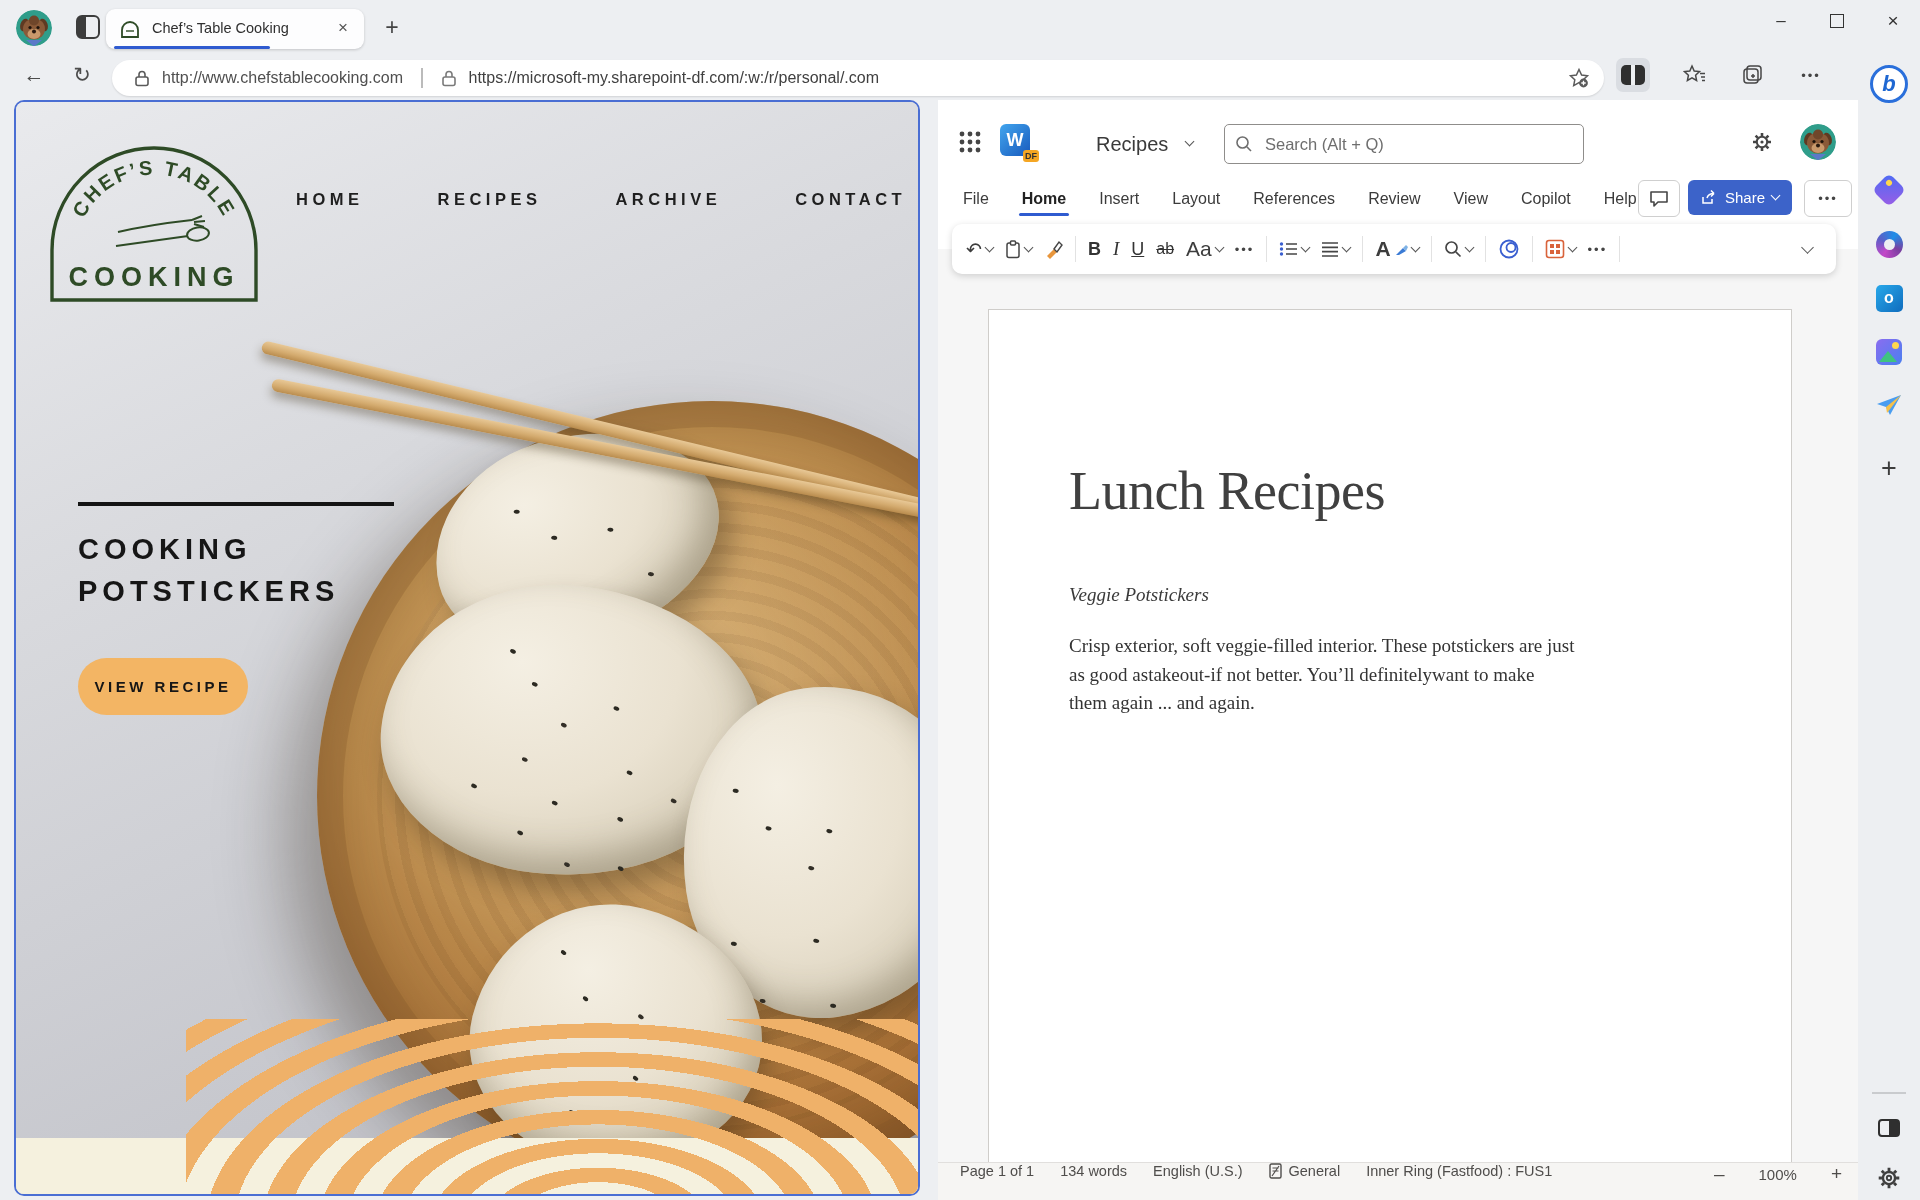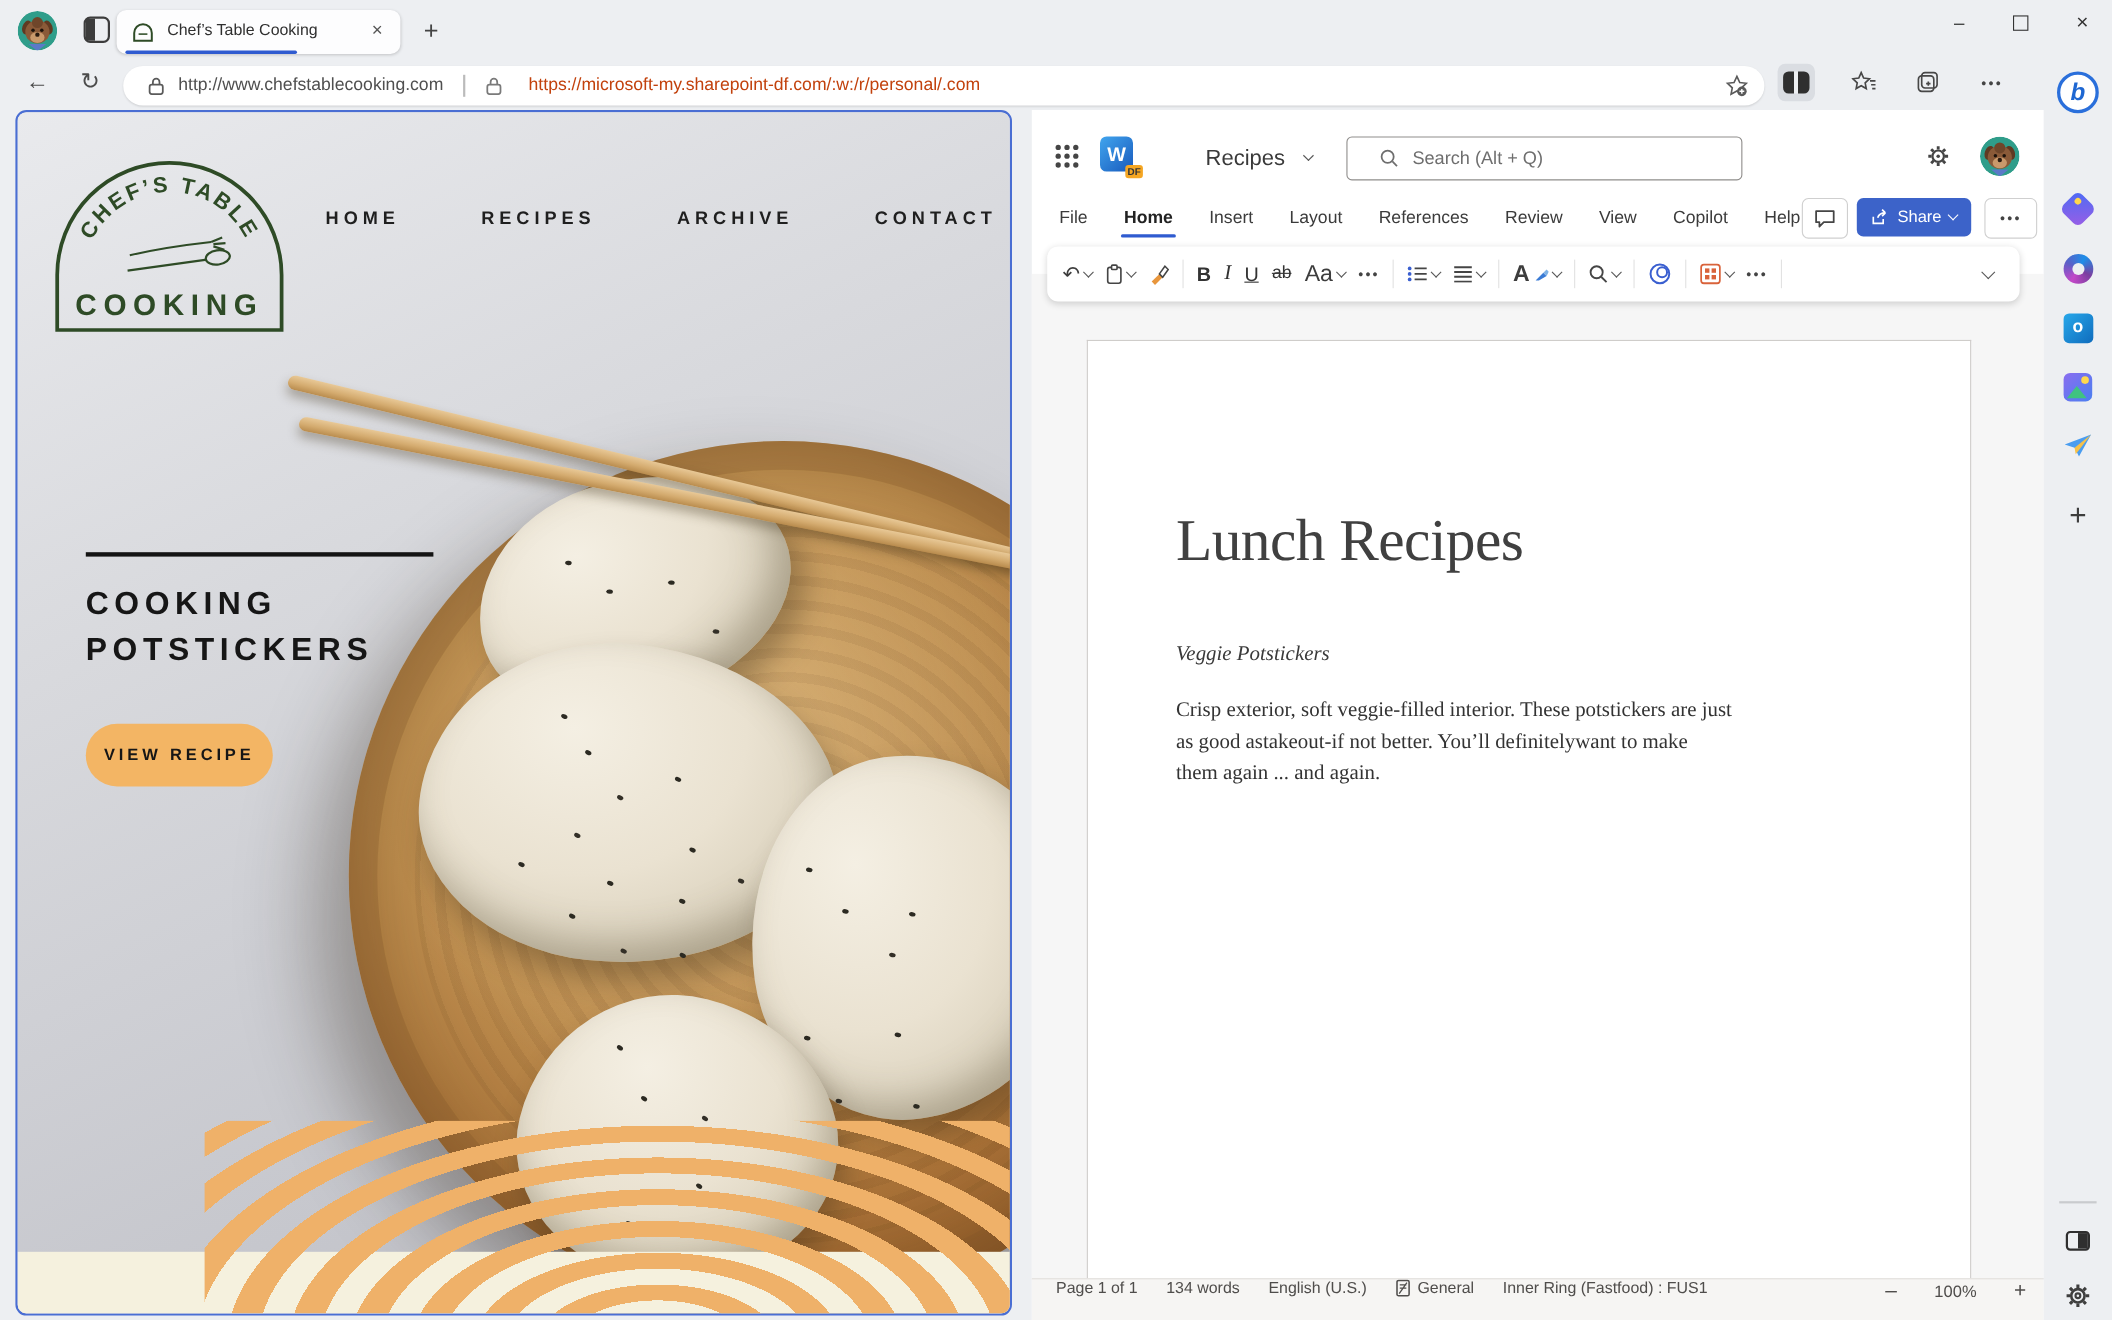--- a/index.html
+++ b/index.html
@@ -72,21 +72,21 @@
   .hero-rule{width:316px;height:3.5px;background:#141414;}
   .hero-title{margin-top:22px;font-size:29px;font-weight:bold;letter-spacing:5px;color:#161616;line-height:1.45;}
   .hero-body{margin-top:38px;font-size:16.5px;font-weight:600;letter-spacing:.2px;color:#1d1d1d;line-height:1.62;width:400px;}
   .cta{margin-top:46px;width:170px;height:57px;border-radius:29px;background:#f3b564;display:flex;align-items:center;
        justify-content:center;font-size:15px;font-weight:bold;letter-spacing:3.5px;color:#161616;}
 
   
   .pane-right{position:absolute;left:938px;top:100px;width:920px;height:1100px;background:#fff;}
   .word-title{font-size:20px;color:#3a3a3a;}
   .searchbox{position:absolute;left:286px;top:24px;width:360px;height:40px;border:1px solid #8f8d8b;border-radius:5px;
-             box-sizing:border-box;display:flex;align-items:center;padding-left:29px;gap:12px;background:#fff;}
+             box-sizing:border-box;display:flex;align-items:center;padding-left:10px;gap:12px;background:#fff;}
   .searchbox span{font-size:16.5px;color:#6e6e6e;}
   .menubar{position:absolute;left:24px;top:82px;display:flex;gap:31px;align-items:center;height:34px;}
   .menubar .mi{font-size:16px;color:#3b3b3b;position:relative;padding:4px 1px;}
   .menubar .mi.active{font-weight:bold;color:#222;}
   .menubar .mi.active::after{content:"";position:absolute;left:-2px;right:-2px;bottom:-4px;height:3.5px;
                              border-radius:2px;background:#2f5bd0;}
   .btn-outline{border:1px solid #cfcfcf;border-radius:6px;background:#fff;display:flex;align-items:center;justify-content:center;}
   .share-btn{position:absolute;left:750px;top:80px;width:104px;height:35px;background:#3c63c9;border-radius:6px;
              display:flex;align-items:center;justify-content:center;gap:7px;color:#fff;font-size:15px;}
   .share-btn .chev{border-color:#fff;width:6px;height:6px;}
@@ -187,21 +187,21 @@
       <svg style="margin-left:22px" width="16" height="18" viewBox="0 0 16 18">
         <rect x="2" y="8" width="12" height="8.5" rx="2" fill="none" stroke="#5a5a5a" stroke-width="1.6"></rect>
         <path d="M5 8 V5.5 A3 3 0 0 1 11 5.5 V8" fill="none" stroke="#5a5a5a" stroke-width="1.6"></path>
       </svg>
       <span class="url" style="margin-left:12px">http://www.chefstablecooking.com</span>
       <span class="url-sep"></span>
       <svg width="16" height="18" viewBox="0 0 16 18">
         <rect x="2" y="8" width="12" height="8.5" rx="2" fill="none" stroke="#7a7a7a" stroke-width="1.6"></rect>
         <path d="M5 8 V5.5 A3 3 0 0 1 11 5.5 V8" fill="none" stroke="#7a7a7a" stroke-width="1.6"></path>
       </svg>
-      <span class="url" style="margin-left:24px;color:#c2410c">https://microsoft-my.sharepoint-df.com/:w:/r/personal/.com</span>
+      <span class="url" style="margin-left:12px;color:#404040">https://microsoft-my.sharepoint-df.com/:w:/r/personal/.com</span>
       <div style="margin-left:auto;margin-right:14px">
         <svg width="22" height="22" viewBox="0 0 22 22">
           <path d="M11 2.5 L13.6 8 L19.5 8.7 L15.2 12.8 L16.3 18.6 L11 15.7 L5.7 18.6 L6.8 12.8 L2.5 8.7 L8.4 8 Z" fill="none" stroke="#5a5a5a" stroke-width="1.5"></path>
           <circle cx="15.5" cy="16" r="4.4" fill="#5a5a5a"></circle>
           <path d="M13.3 16 H17.7 M15.5 13.8 V18.2" stroke="#fff" stroke-width="1.3"></path>
         </svg>
       </div>
     </div>
 
     <div class="tb-ic split-active abs" style="left:1616px;top:6px">

